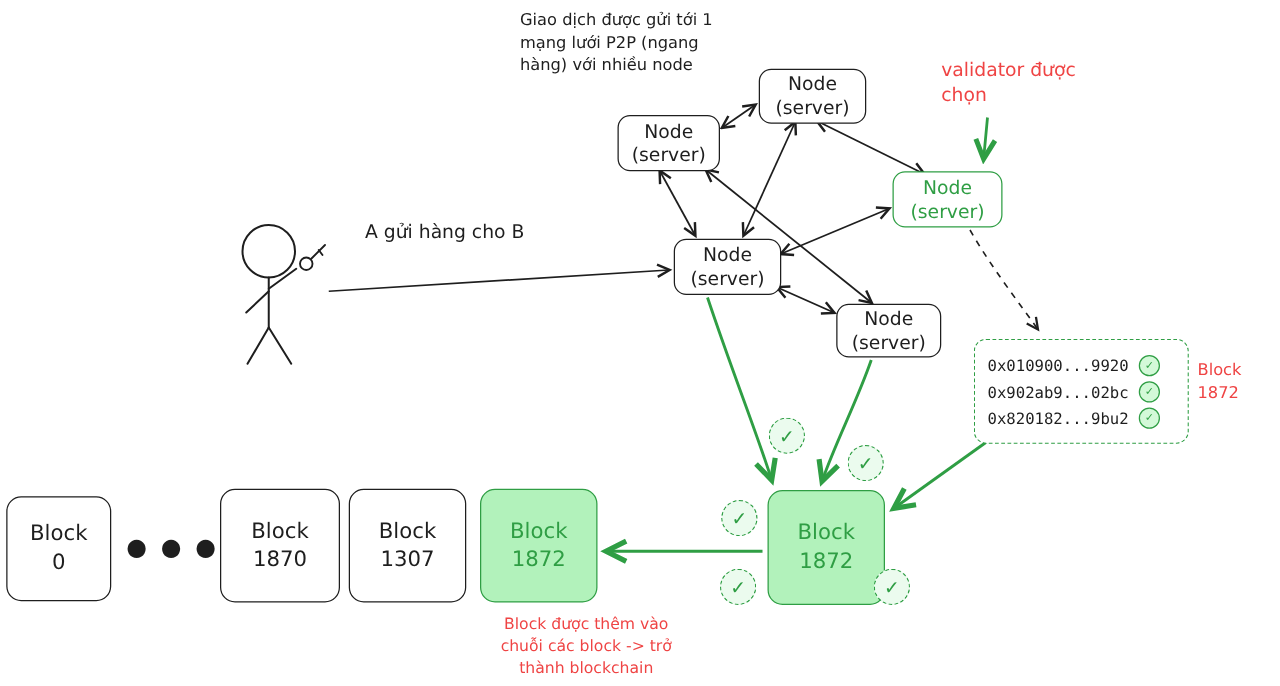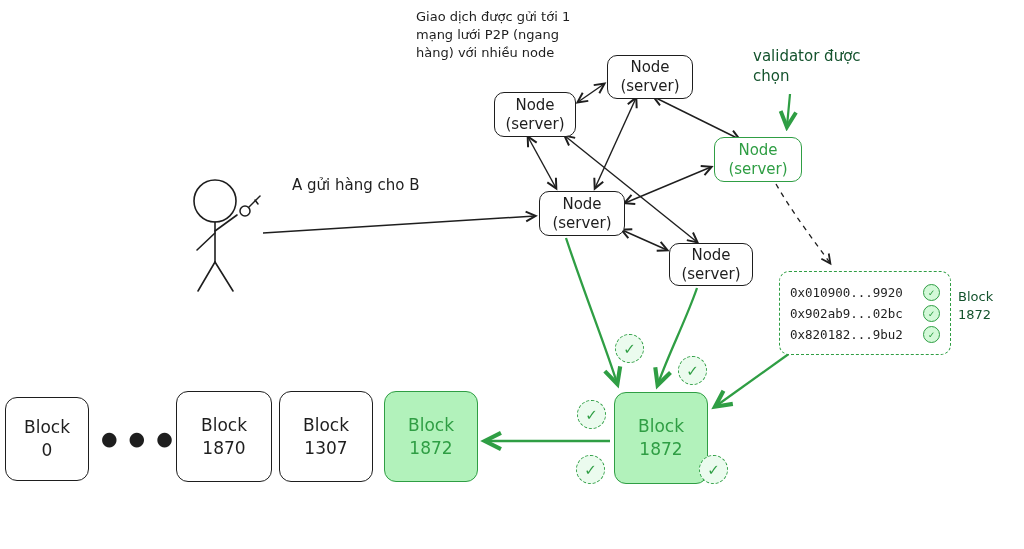--- a/index.html
+++ b/index.html
@@ -1,30 +1,30 @@
 <!DOCTYPE html>
 <html><head>
 <meta charset="utf-8">
 <style>
   html,body{margin:0;padding:0;background:#ffffff;}
   .canvas{position:relative;width:1024px;height:549px;background:#ffffff;overflow:hidden;
           font-family:"DejaVu Sans","Liberation Sans",sans-serif;color:#1e1e1e;}
   .abs{position:absolute;}
   svg.layer{position:absolute;left:0;top:0;width:1024px;height:549px;pointer-events:none;}
   .note{font-size:13px;line-height:1.4;color:#1e1e1e;}
-  .gtext{color:#14532d;}
+  .gtext{color:#ef4444;}
   .node-box{position:absolute;display:flex;flex-direction:column;align-items:center;justify-content:center;
             background:#fff;border:1.6px solid #1e1e1e;border-radius:10px;font-size:15px;line-height:1.25;}
   .node-box.green{border-color:#2f9e44;color:#2f9e44;}
   .block{position:absolute;display:flex;flex-direction:column;align-items:center;justify-content:center;
          background:#fff;border:1.8px solid #1e1e1e;border-radius:12px;font-size:17px;font-weight:500;line-height:1.35;}
   .block.green{background:#b2f2bb;border-color:#2f9e44;color:#2f9e44;}
   .tx-box{position:absolute;border:1.6px dashed #2f9e44;border-radius:10px;background:#fff;
           display:flex;flex-direction:column;justify-content:center;gap:4px;padding:8px 10px;box-sizing:border-box;}
-  .tx-row{display:flex;align-items:center;justify-content:space-between;gap:8px;
+  .tx-row{display:flex;align-items:center;gap:8px;
           font-family:"DejaVu Sans Mono","Liberation Mono",monospace;font-size:12.5px;color:#1e1e1e;}
   .tx-check{width:15px;height:15px;border-radius:50%;border:1.5px solid #2f9e44;background:#d3f9d8;color:#2f9e44;
             display:flex;align-items:center;justify-content:center;font-size:10px;font-weight:700;flex:0 0 auto;}
   .check-badge{position:absolute;width:27px;height:27px;border-radius:50%;border:1.6px dashed #2f9e44;
                background:#ebfbee;color:#2f9e44;display:flex;align-items:center;justify-content:center;
                font-size:15px;font-weight:700;}
   .dots{position:absolute;display:flex;gap:11px;color:#1e1e1e;font-size:19px;}
 </style>
 </head>
 <body>
@@ -168,14 +168,15 @@
       <span>✓</span>
     </div>
   <div class="check-badge" style="left:576px;top:455px;">
       <span>✓</span>
     </div>
   <div class="check-badge" style="left:699px;top:455px;">
       <span>✓</span>
     </div>
 
 
+  <div class="abs gtext" style="left:390px;top:490px;width:158px;font-size:12.5px;line-height:1.4;text-align:center;">Block được thêm vào chuỗi các block -&gt; trở thành blockchain</div>
 
 </div>
 
 </body></html>

